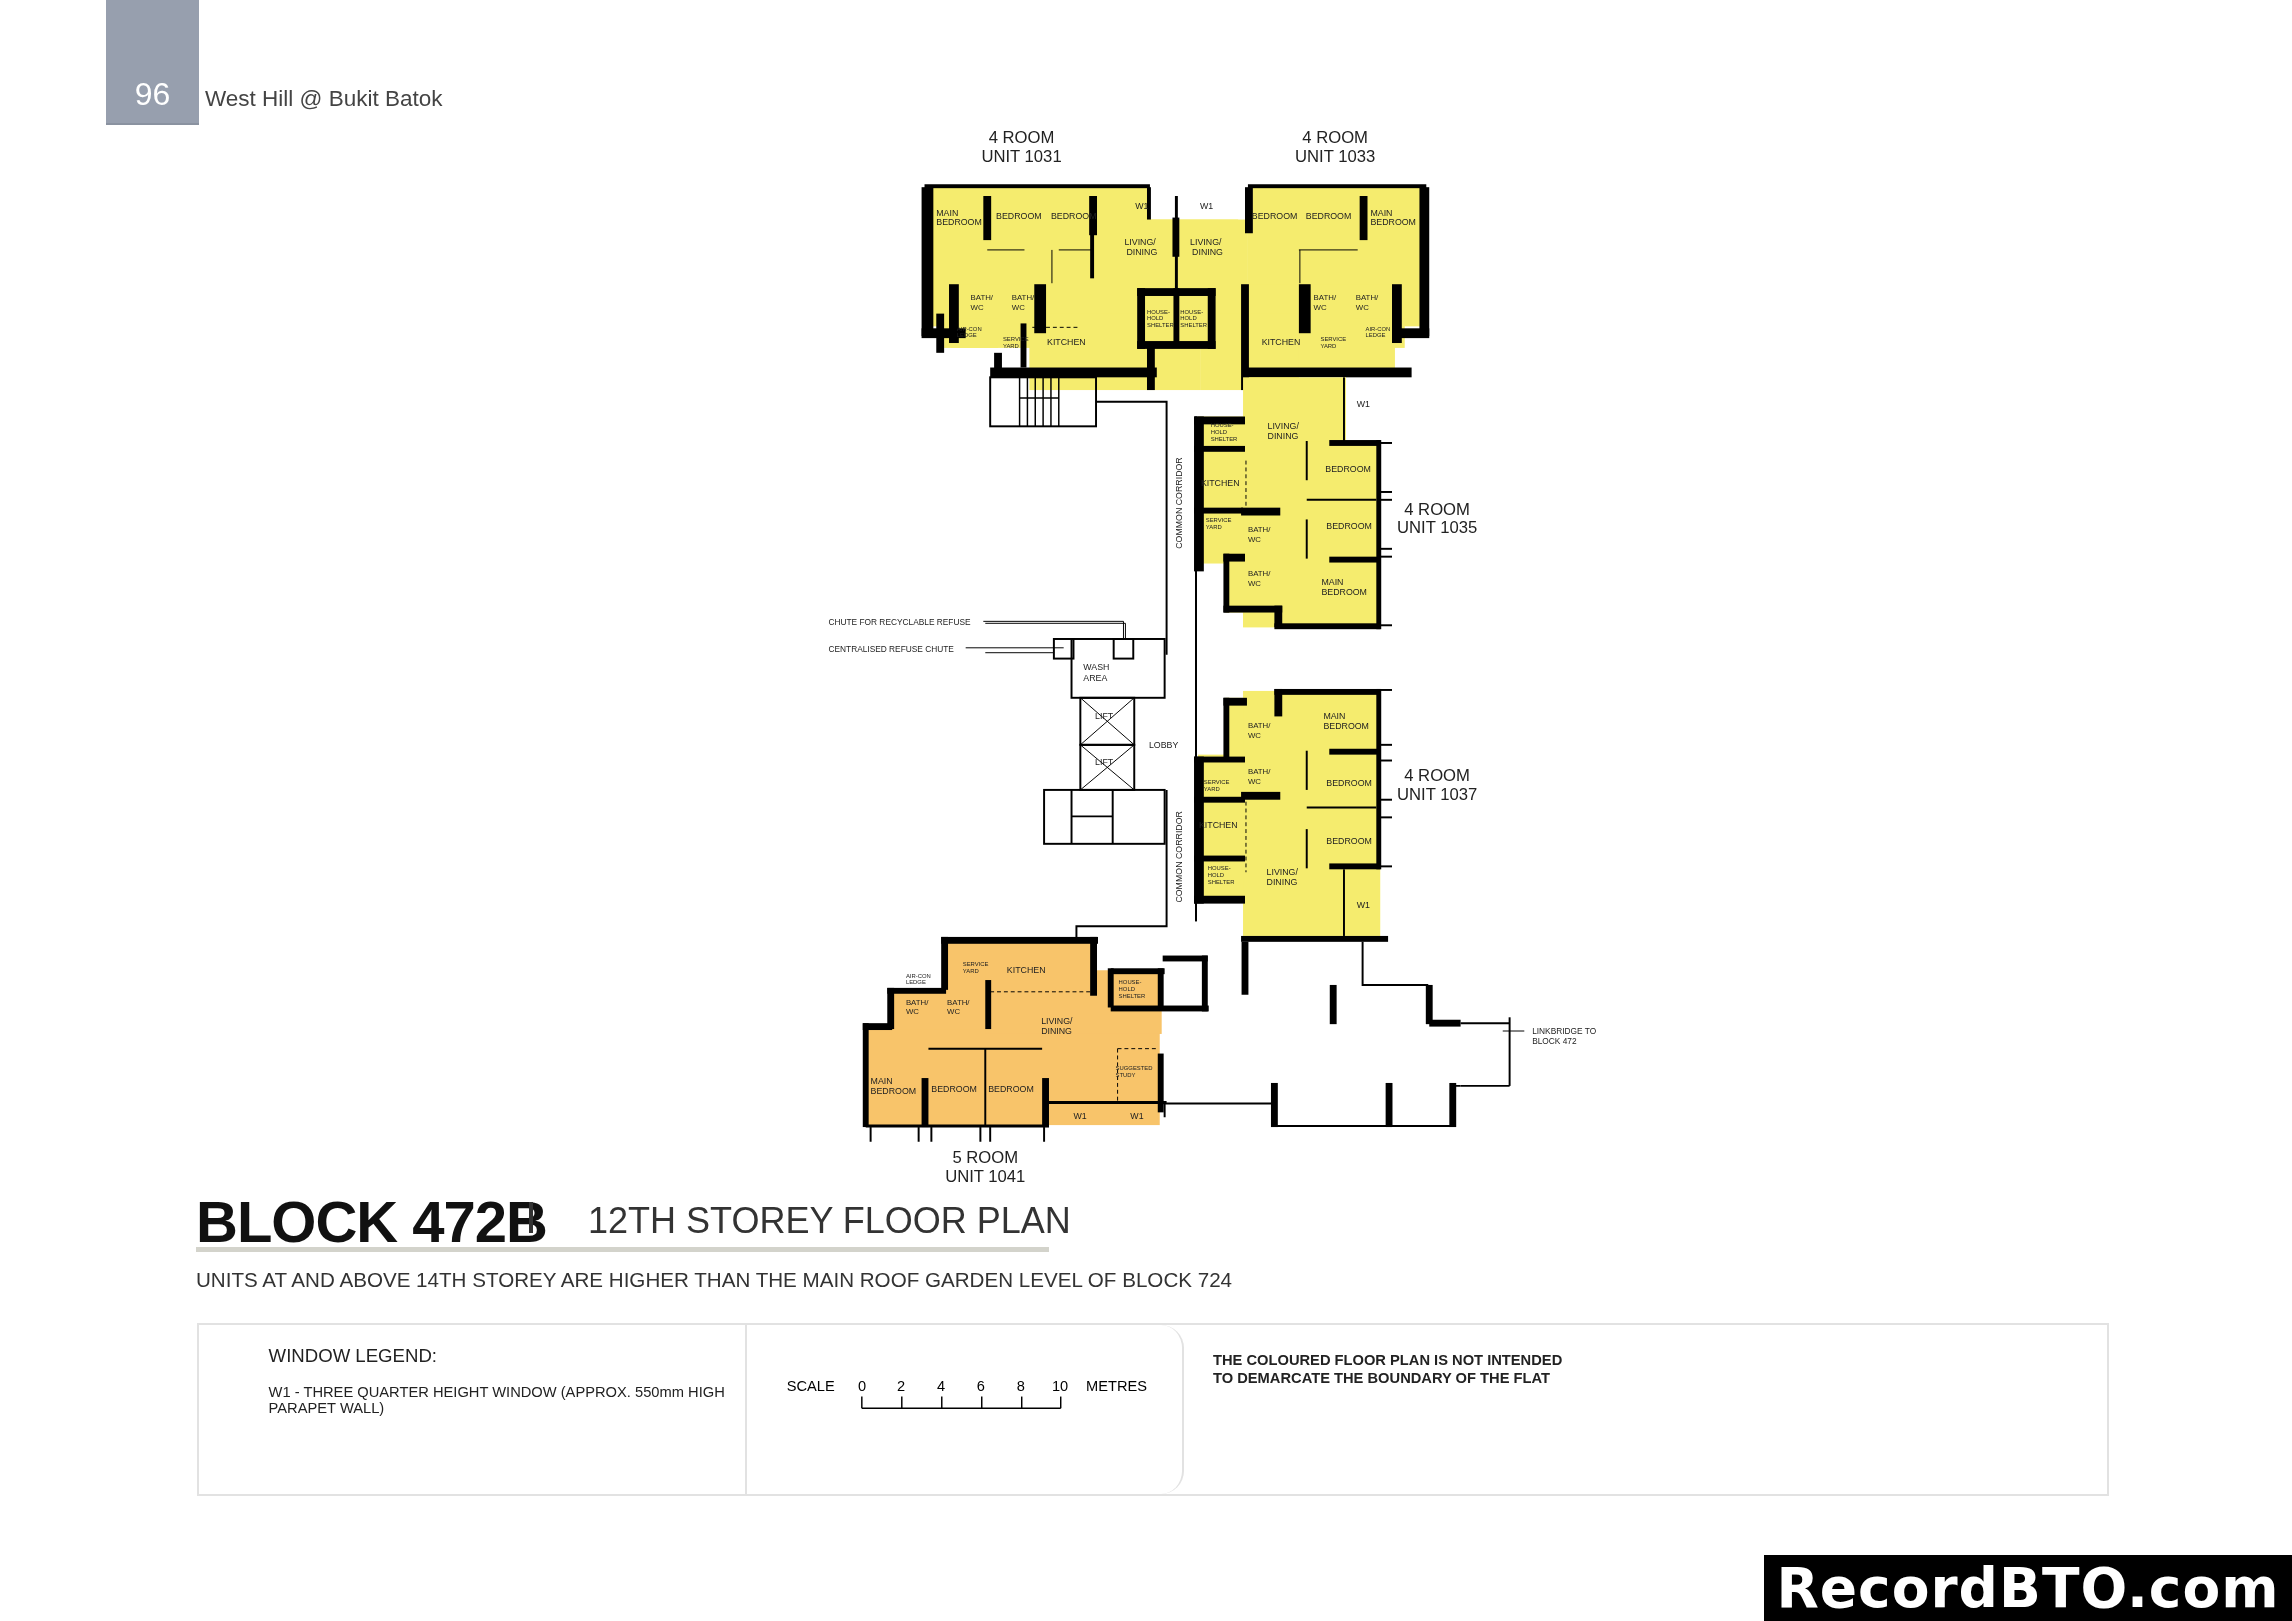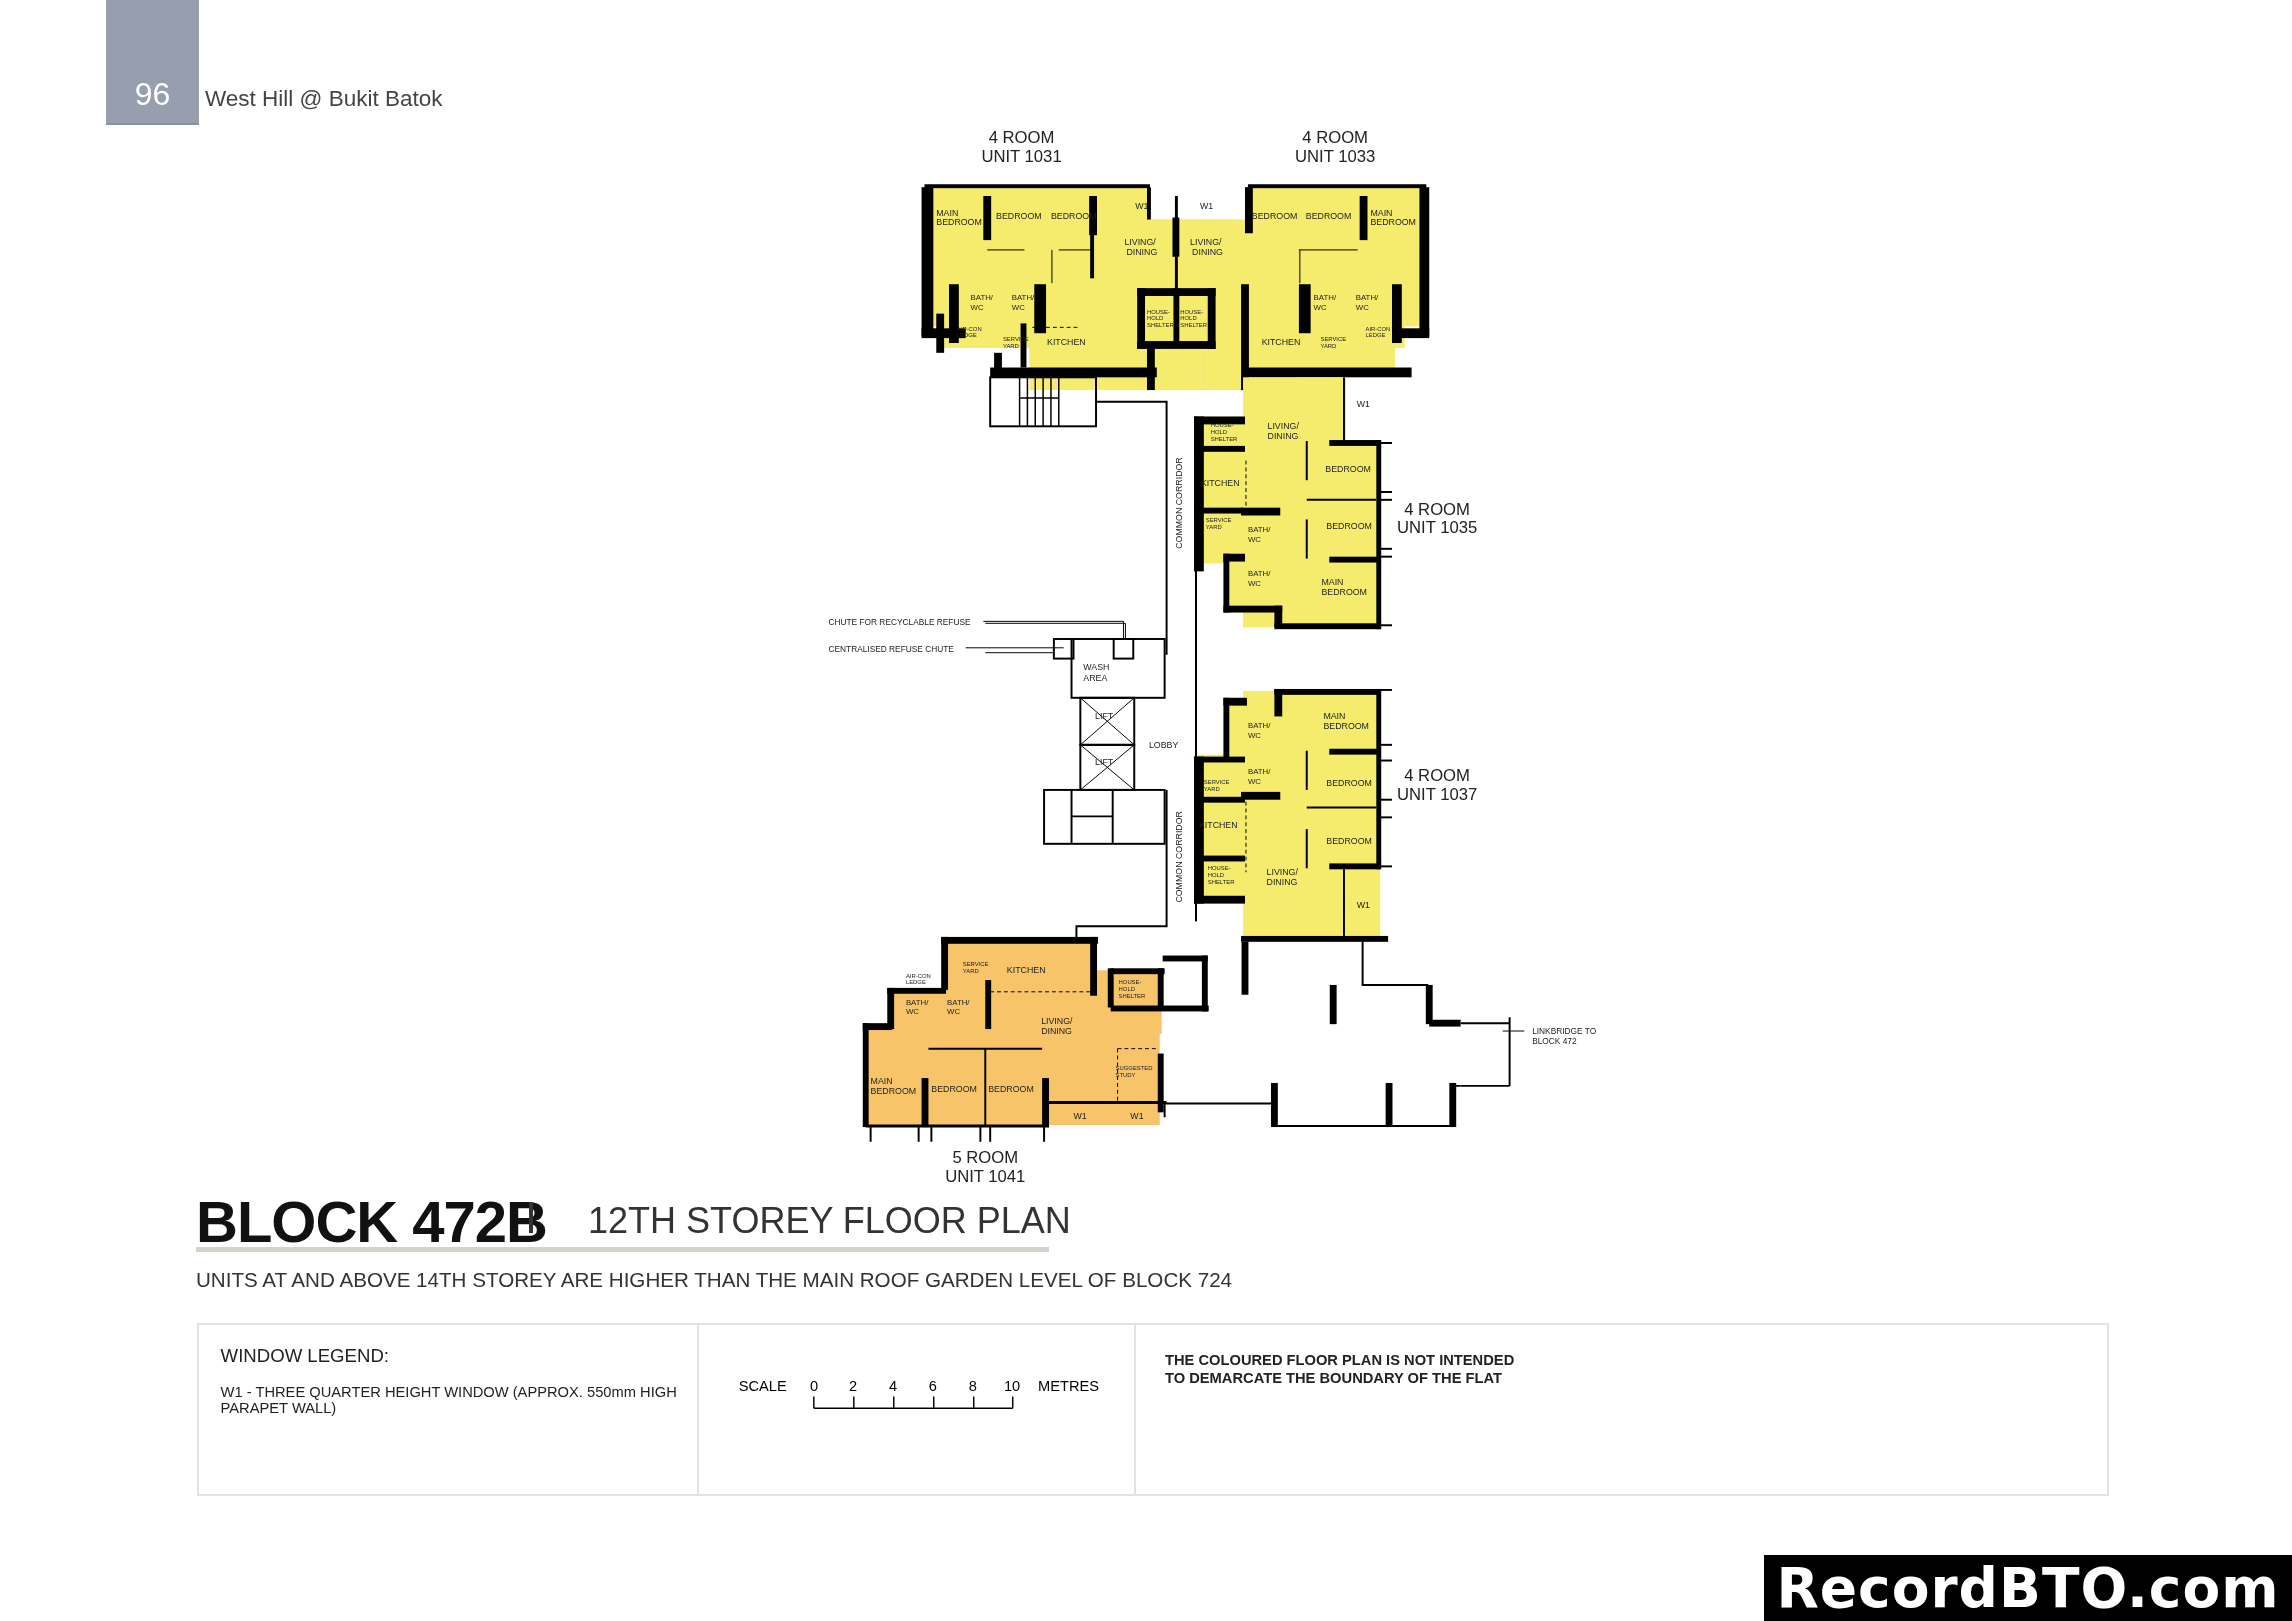--- a/index.html
+++ b/index.html
@@ -15,21 +15,21 @@
   .block-title { position:absolute; left:196px; top:1188px; font-size:58px; font-weight:bold;
                  color:#111; letter-spacing:-1px; }
   .title-sep { position:absolute; left:529px; top:1202px; width:3.9px; height:31px; background:#333; }
   .storey-title { position:absolute; left:588px; top:1200px; font-size:36px; color:#333; }
   .title-underline { position:absolute; left:196px; top:1247px; width:853px; height:4.9px; background:#d3d3cb; }
   .note { position:absolute; left:196px; top:1268px; font-size:20.6px; color:#333; }
   .legend { position:absolute; left:197px; top:1323px; width:1912px; height:173px;
             border:2.9px solid #e2e2e2; display:flex; box-sizing:border-box; }
   .legend-cell { box-sizing:border-box; border-right:2.9px solid #e2e2e2; position:relative; font-size:14.7px; color:#222; }
   .legend-cell:last-child { border-right:none; }
-  .c1 { width:500px; } .c2 { width:437px; } .c3 { width:437px; } .c4 { flex:1;font-weight:bold; }
+  .c1 { width:500px;margin-left:48px; } .c2 { width:437px; } .c3 { width:437px;border-radius:23px; } .c4 { flex:1;font-weight:bold; }
   .lg-title { position:absolute; left:21.6px; top:19.6px; font-size:18.6px; }
   .lg-w1 { position:absolute; left:21.6px; top:59px; }
   .lg-std { position:absolute; left:17.6px; top:54px; line-height:18.6px; }
   .lg-scale { position:absolute; left:39px; top:54px; width:372px; height:39px; }
   .lg-coloured { position:absolute; left:29px; top:25.5px; line-height:18.6px; }
   .watermark { position:absolute; left:1764px; top:1555px; width:528px; height:67px; background:#000;
                color:#fff; font-family:"DejaVu Sans", sans-serif; font-weight:bold; font-size:55px;
                line-height:67px; text-align:center; letter-spacing:1px; }
 </style>
 </head>

